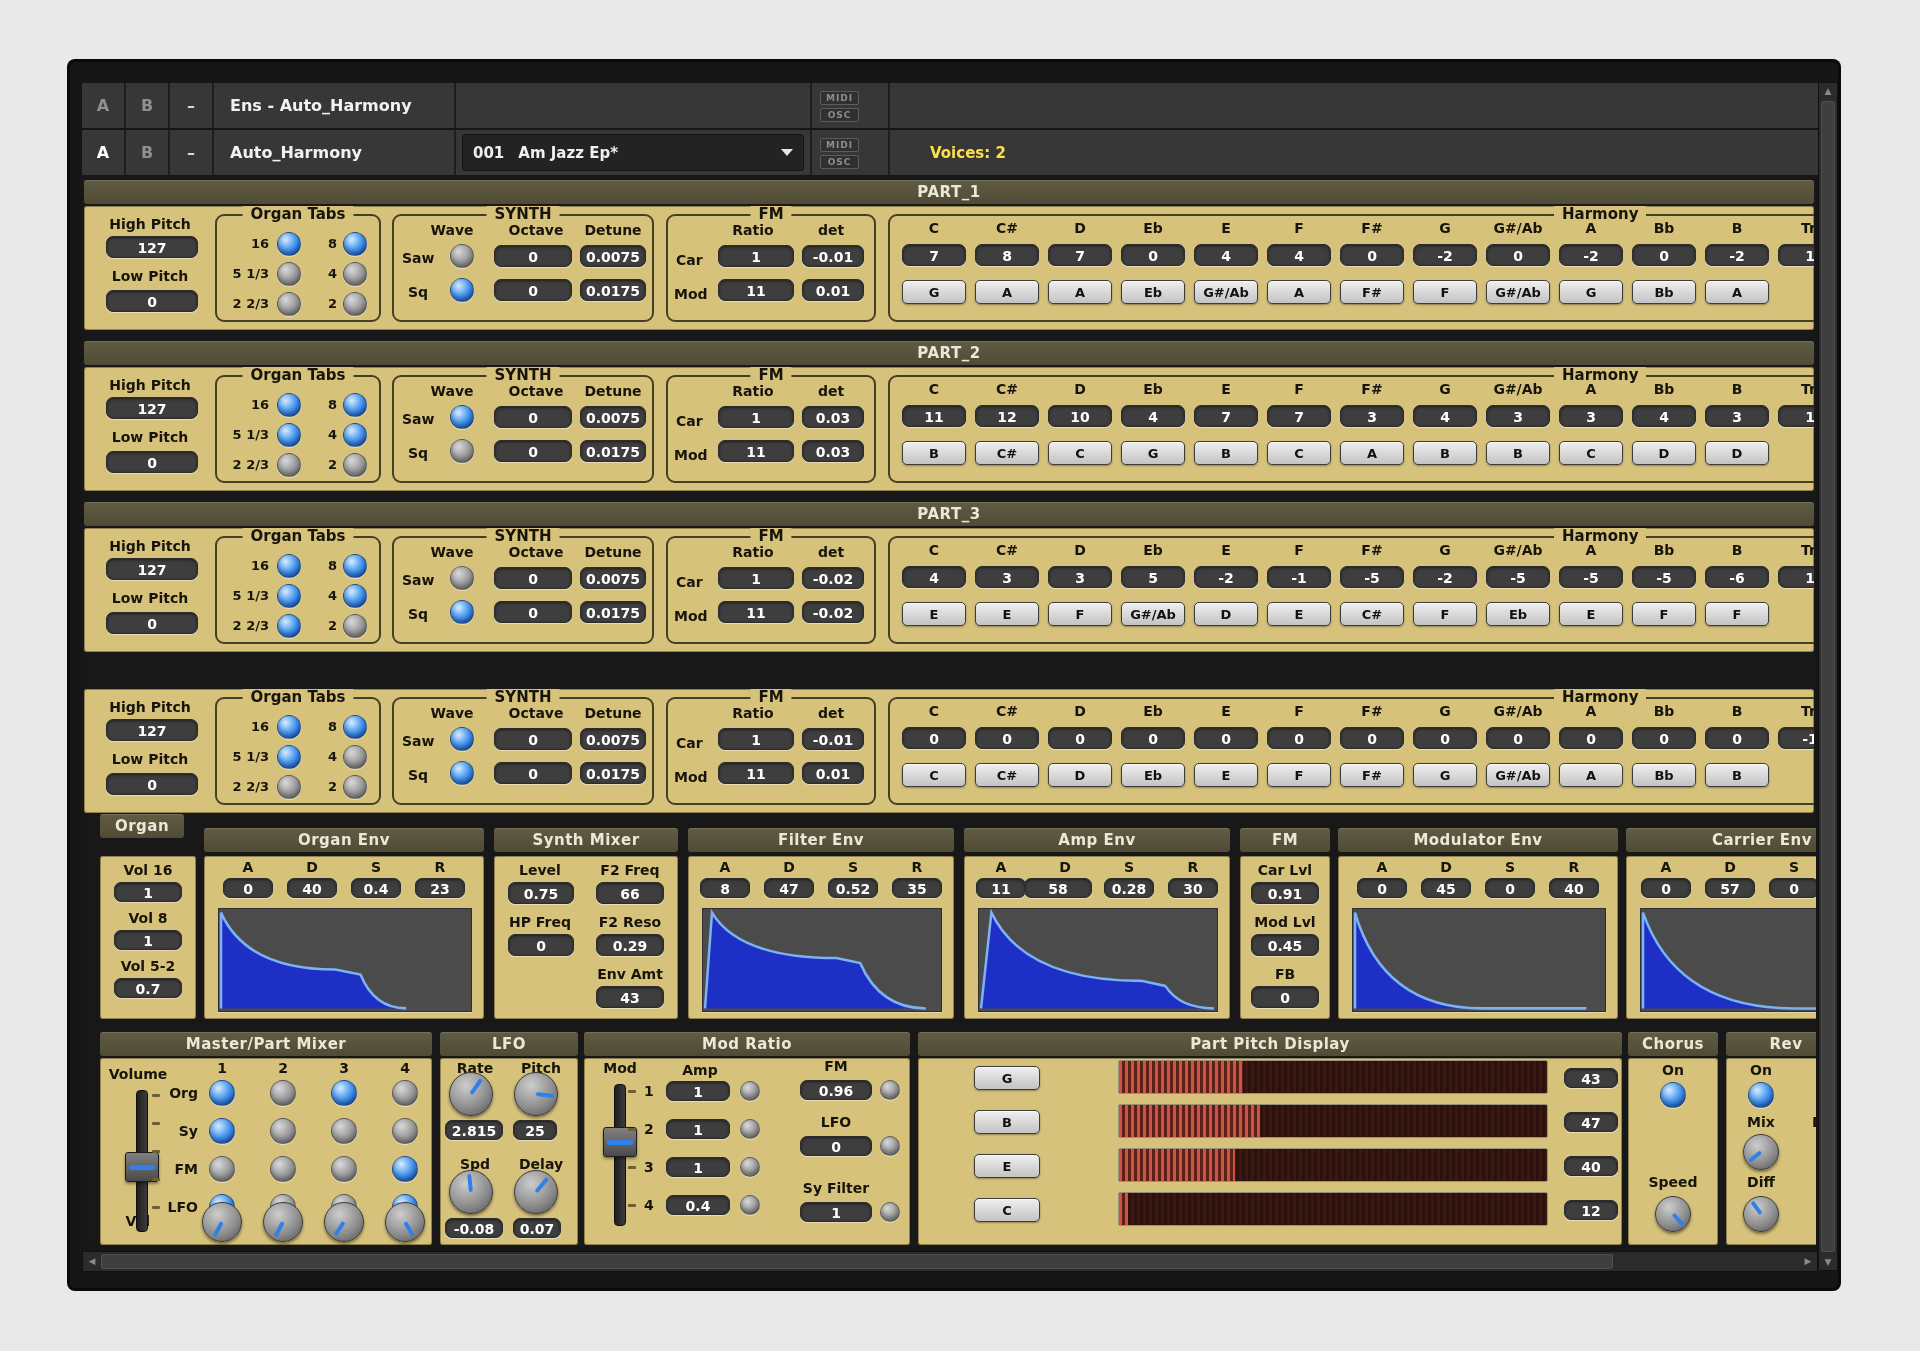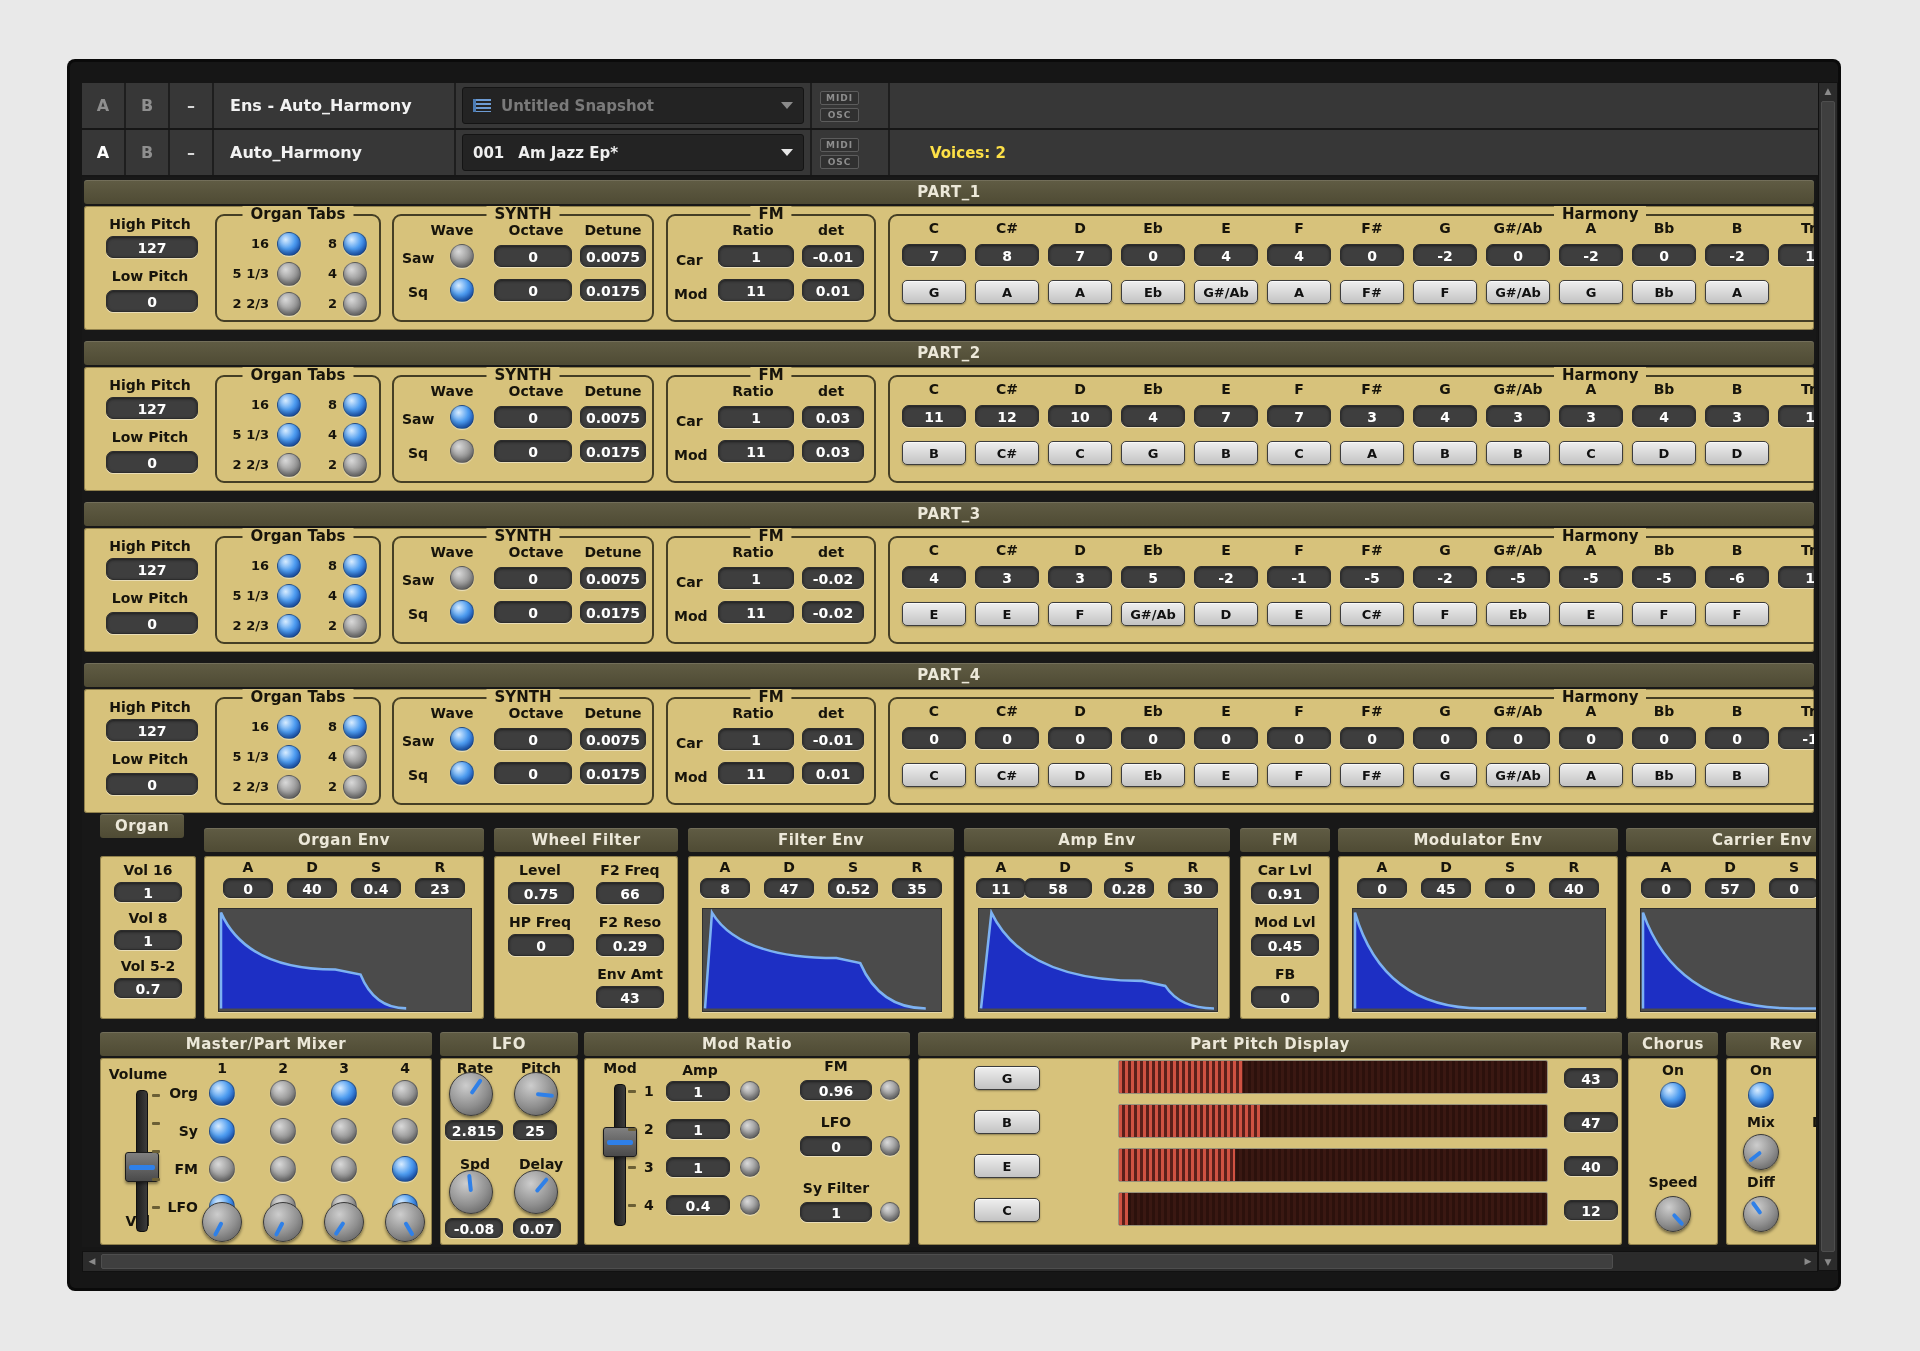--- a/index.html
+++ b/index.html
@@ -62,25 +62,20 @@
 
 <div class="stage">
   <div class="frame">
 
     <div class="hrow" style="top:21px">
       <div class="hcell" style="left:0;width:42px">A</div>
       <div class="hcell" style="left:44px;width:42px">B</div>
       <div class="hcell dashc" style="left:88px;width:42px">–</div>
       <div class="hcell left htitle" style="left:132px;width:240px">Ens - Auto_Harmony</div>
       <div class="hcell" style="left:374px;width:354px"></div>
-      <div class="hcombo" style="left:380px;width:342px">
-        <span class="snapicon"></span>
-        <span class="combo-text-dim">Untitled Snapshot</span>
-        <span class="darr"></span>
-      </div>
       <div class="hcell" style="left:730px;width:76px"></div>
       <div class="badgecol" style="left:738px;top:8px">
         <span class="badge">MIDI</span>
         <span class="badge">OSC</span>
       </div>
       <div class="hcell" style="left:808px;width:928px"></div>
     </div>
 
     <div class="hrow" style="top:68px">
       <div class="hcell activeA" style="left:0;width:42px">A</div>
@@ -382,21 +377,20 @@
     <div class="notebtn" style="left:742px;top:64px;width:64px">F</div>
                 <div class="lbl" style="left:815px;top:4px;width:64px;text-align:center">B</div>
     <div class="vbox" style="left:815px;top:28px;width:64px">-6</div>
     <div class="notebtn" style="left:815px;top:64px;width:64px">F</div>
                 <div class="lbl" style="left:888px;top:4px;width:64px;text-align:center">Tr.</div>
   <div class="vbox" style="left:888px;top:28px;width:64px">1</div>
       </div>
     </div>
   </div>
           <div class="part" style="top:486px">
-    <div class="strip">PART_4</div>
     <div class="panel part-body">
       <div class="lbl" style="left:8px;top:10px;width:116px;text-align:center">High Pitch</div>
       <div class="vbox" style="left:22px;top:30px;width:92px">127</div>
       <div class="lbl" style="left:8px;top:62px;width:116px;text-align:center">Low Pitch</div>
       <div class="vbox" style="left:22px;top:84px;width:92px">0</div>
 
       <div class="group" style="left:131px;top:8px;width:162px;height:104px">
         <div class="gtitle" style="left:50%;transform:translateX(-50%)">Organ Tabs</div>
         <div class="lbl small" style="left:4px;top:20px;width:48px;text-align:right">16</div>
     <div class="led on" style="left:60px;top:16px"></div>
@@ -487,21 +481,21 @@
       <div class="strip abs" style="left:18px;top:637px;width:84px">Organ</div>
       <div class="panel abs" id="organ-body" style="left:18px;top:679px;width:96px;height:163px">
           <div class="lbl" style="left:0;top:6px;width:96px;text-align:center">Vol 16</div>
   <div class="vbox" style="left:14px;top:26px;width:68px;height:20px;line-height:20px">1</div>
           <div class="lbl" style="left:0;top:54px;width:96px;text-align:center">Vol 8</div>
   <div class="vbox" style="left:14px;top:74px;width:68px;height:20px;line-height:20px">1</div>
           <div class="lbl" style="left:0;top:102px;width:96px;text-align:center">Vol 5-2</div>
   <div class="vbox" style="left:14px;top:122px;width:68px;height:20px;line-height:20px">0.7</div>
         </div>
 
-      <div class="strip abs" style="left:412px;top:651px;width:184px">Wheel Filter</div>
+      <div class="strip abs" style="left:412px;top:651px;width:184px">Synth Mixer</div>
       <div class="panel abs" style="left:412px;top:679px;width:184px;height:163px">
         <div class="lbl" style="left:6px;top:6px;width:80px;text-align:center">Level</div>
         <div class="lbl" style="left:94px;top:6px;width:84px;text-align:center">F2 Freq</div>
         <div class="vbox" style="left:14px;top:26px;width:66px">0.75</div>
         <div class="vbox" style="left:102px;top:26px;width:68px">66</div>
         <div class="lbl" style="left:6px;top:58px;width:80px;text-align:center">HP Freq</div>
         <div class="lbl" style="left:94px;top:58px;width:84px;text-align:center">F2 Reso</div>
         <div class="vbox" style="left:14px;top:78px;width:66px">0</div>
         <div class="vbox" style="left:102px;top:78px;width:68px">0.29</div>
         <div class="lbl" style="left:94px;top:110px;width:84px;text-align:center">Env Amt</div>

